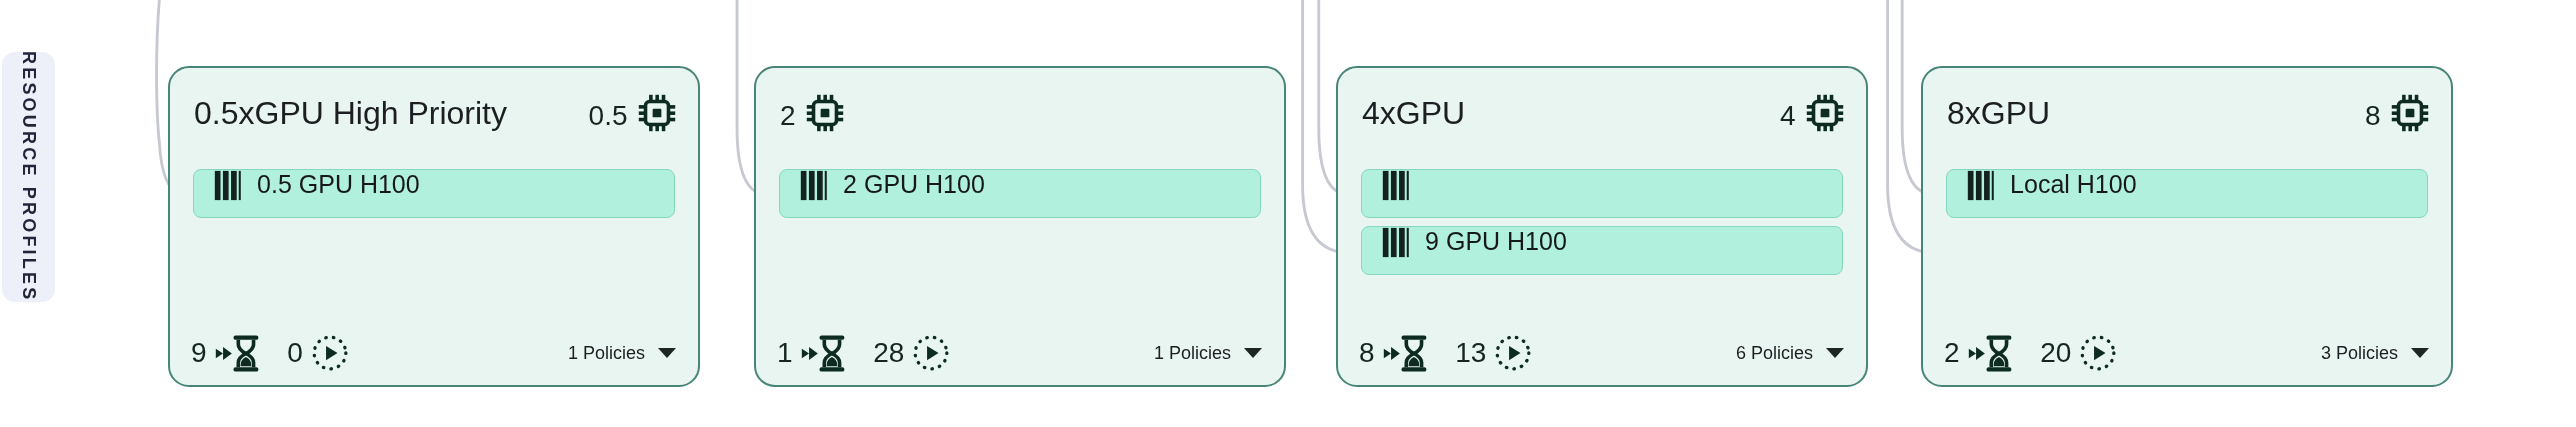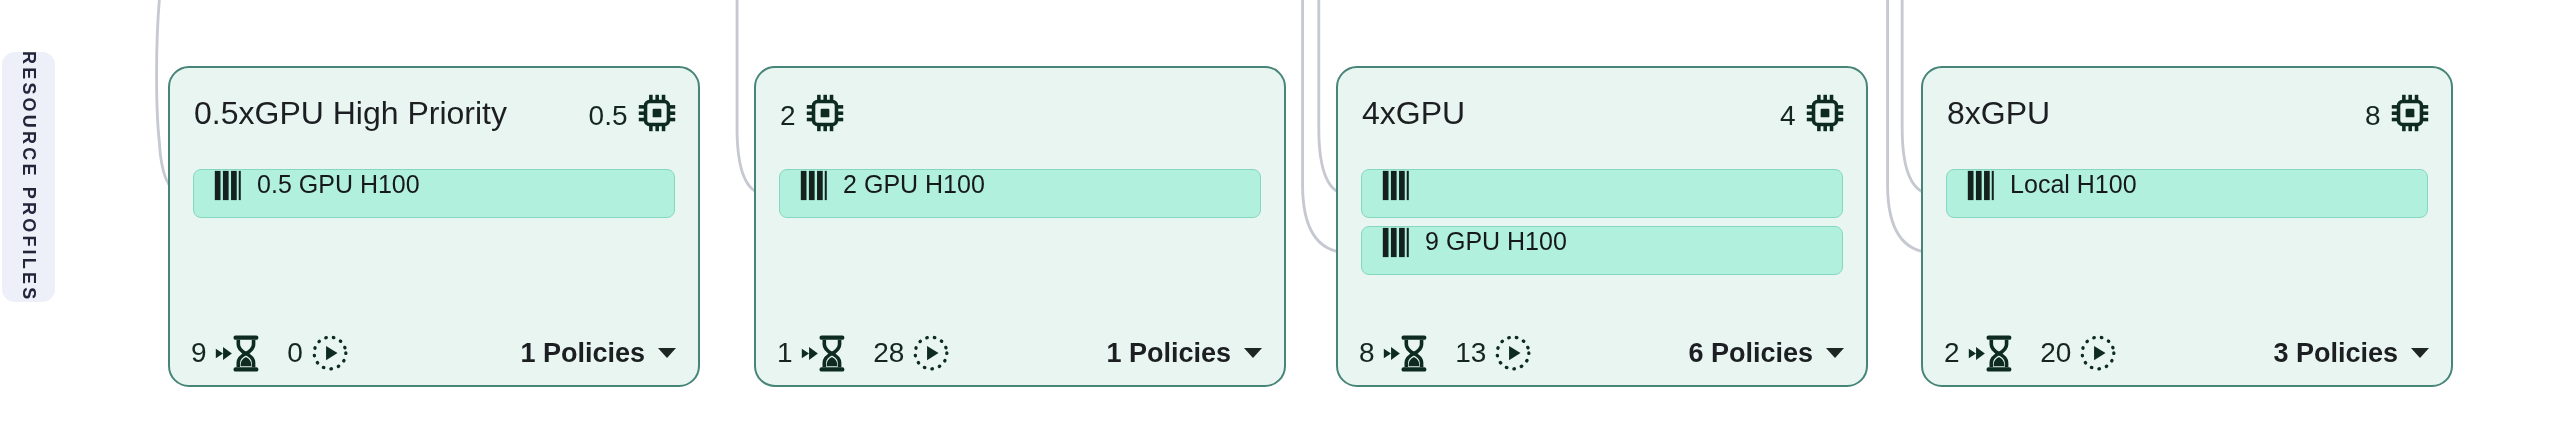--- a/index.html
+++ b/index.html
@@ -51,21 +51,21 @@
 
   .card-footer{
     position:absolute;left:21px;right:22px;bottom:11.3px;height:41px;
     display:flex;align-items:center;
   }
   .stat{display:flex;align-items:center;gap:8px;}
   .stat .num{font-size:28px;color:#15251f;}
   .stat + .stat{margin-left:27.6px;}
   .policies{
     margin-left:auto;display:flex;align-items:center;gap:13px;
-    font-size:27px;font-weight:700;color:#1c1e21;cursor:pointer;
+    font-size:18px;font-weight:400;color:#1c1e21;cursor:pointer;
   }
   .caret{
     width:0;height:0;border-left:9px solid transparent;border-right:9px solid transparent;
     border-top:10.5px solid #1d2622;
   }
   .ic{display:block;}
 </style>
 </head>
 <body>
 

